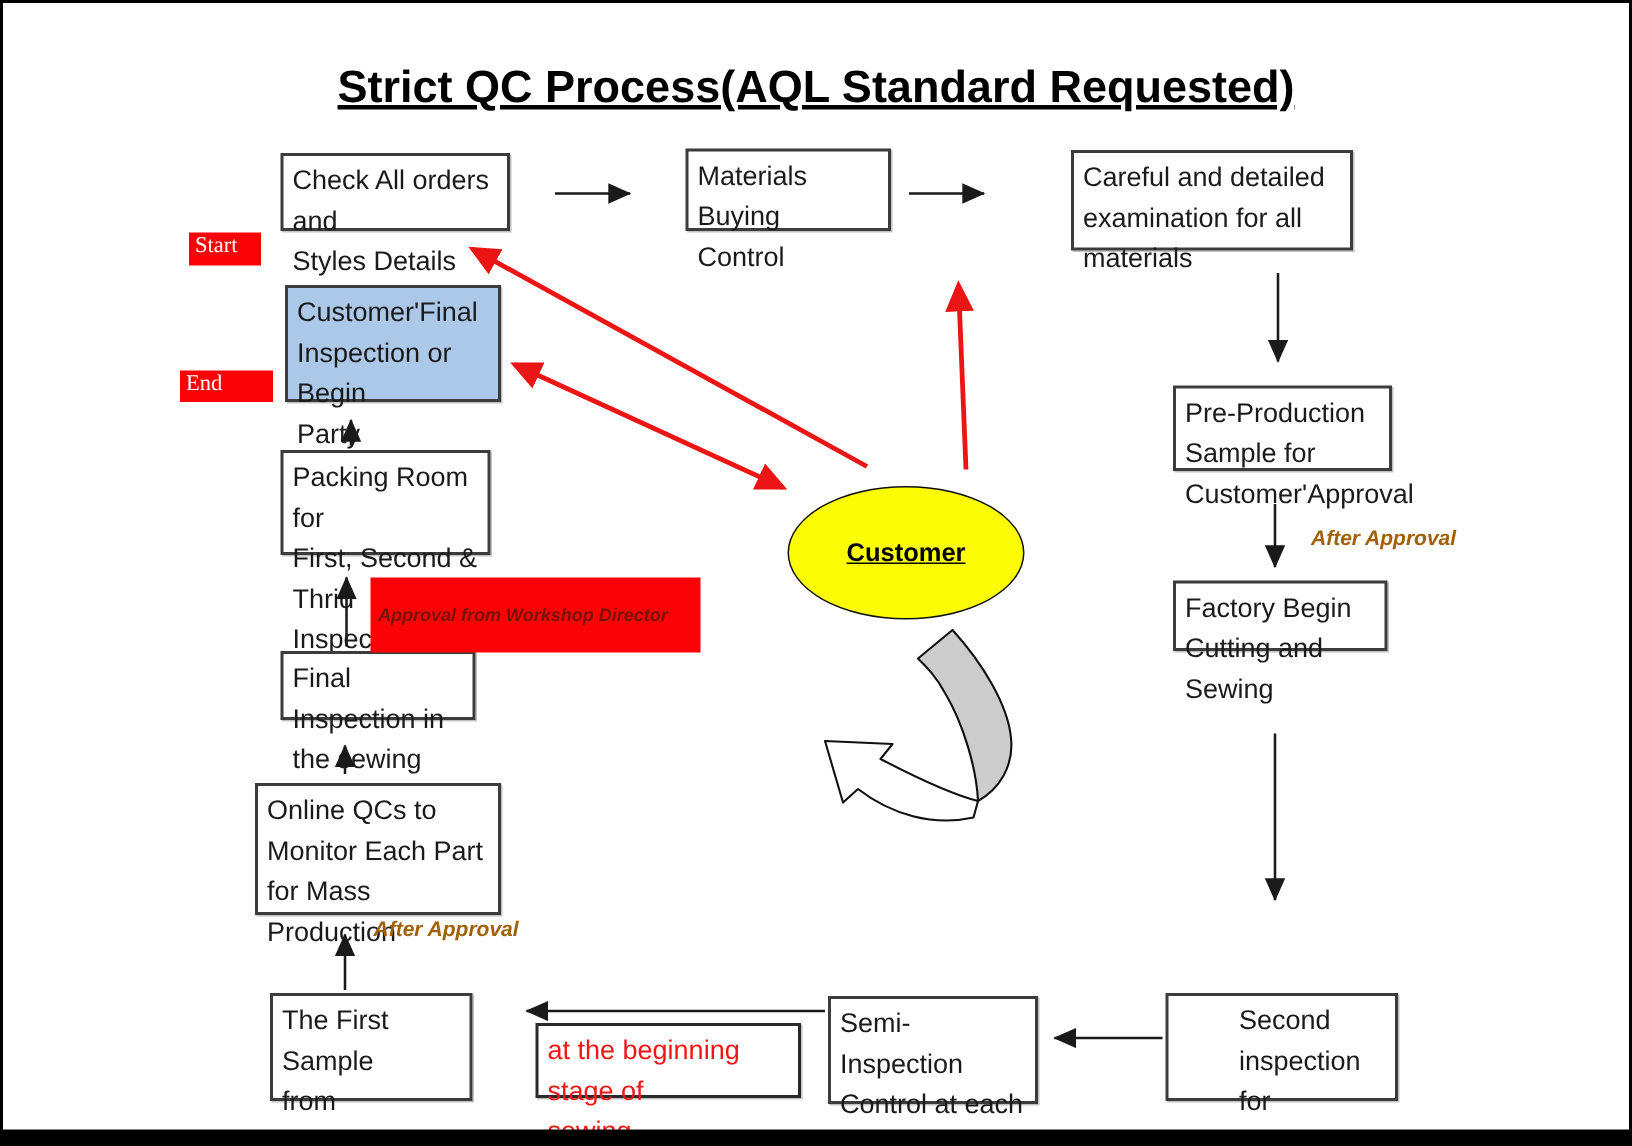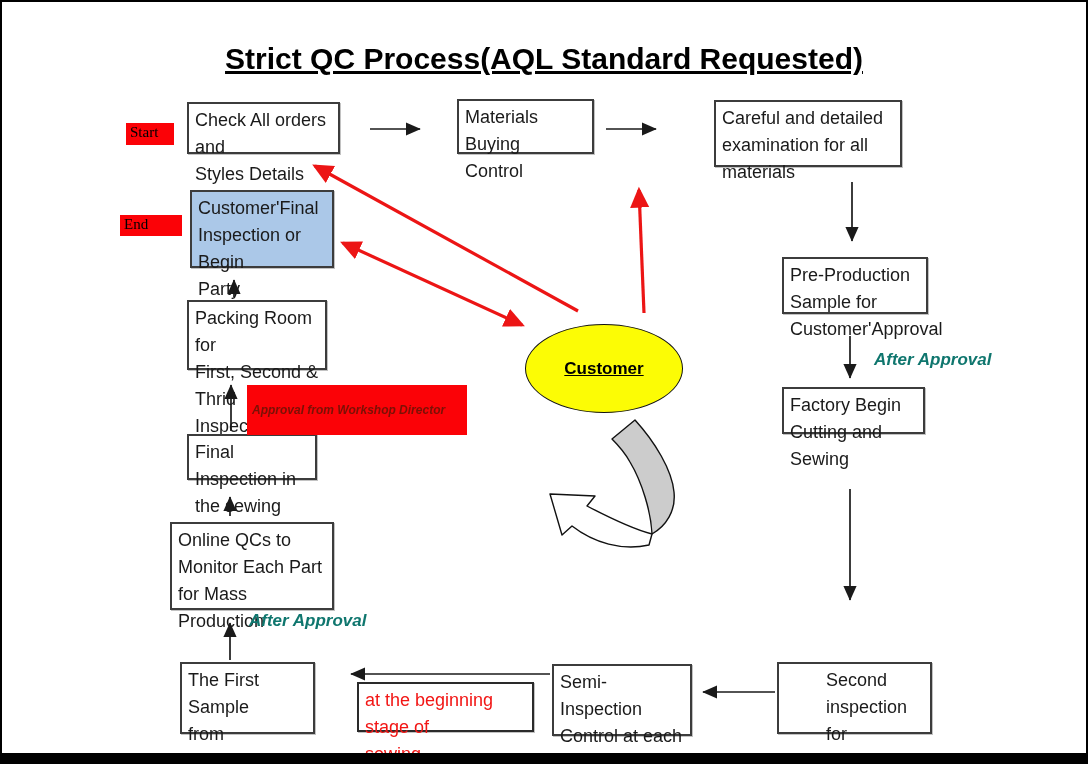--- a/index.html
+++ b/index.html
@@ -15,31 +15,31 @@
     letter-spacing:0px;
   }
   .node{
     position:absolute;border:2px solid #3c3c3c;background:#fff;
     font-size:18px;line-height:1.5;padding:3px 6px;box-sizing:border-box;
     white-space:pre-line;box-shadow:1px 1px 0 rgba(120,120,120,.45);
   }
   .node.blue{background:#abc8e8;}
   .node.red-text{color:#f21615;border-color:#2a2a2a;}
   .red-label{
-    position:absolute;background:#fb0207;color:#000000;
+    position:absolute;background:#fb0207;color:#ffffff;
     font-family:"Liberation Serif", serif;font-size:15px;
-    padding:1px 4px;box-sizing:border-box;
+    padding:1px 4px;box-sizing:border-box;margin-top:32px;
   }
   .red-bar{
     position:absolute;background:#fb0207;color:#7a1106;
     font-size:12px;font-weight:bold;font-style:italic;
     padding:18px 5px;white-space:nowrap;
   }
   .red-note{
-    position:absolute;color:#0f766e;font-size:17px;
+    position:absolute;color:#a16207;font-size:14px;
     font-weight:bold;font-style:italic;white-space:nowrap;
   }
   .customer{
     position:absolute;left:523px;top:322px;width:156px;height:87px;
     background:#fcfc05;border:1.5px solid #111;border-radius:50%;
     display:flex;align-items:center;justify-content:center;
     font-size:17px;font-weight:bold;text-decoration:underline;color:#000;
   }
   svg.layer{position:absolute;left:0;top:0;pointer-events:none;}
 </style>

